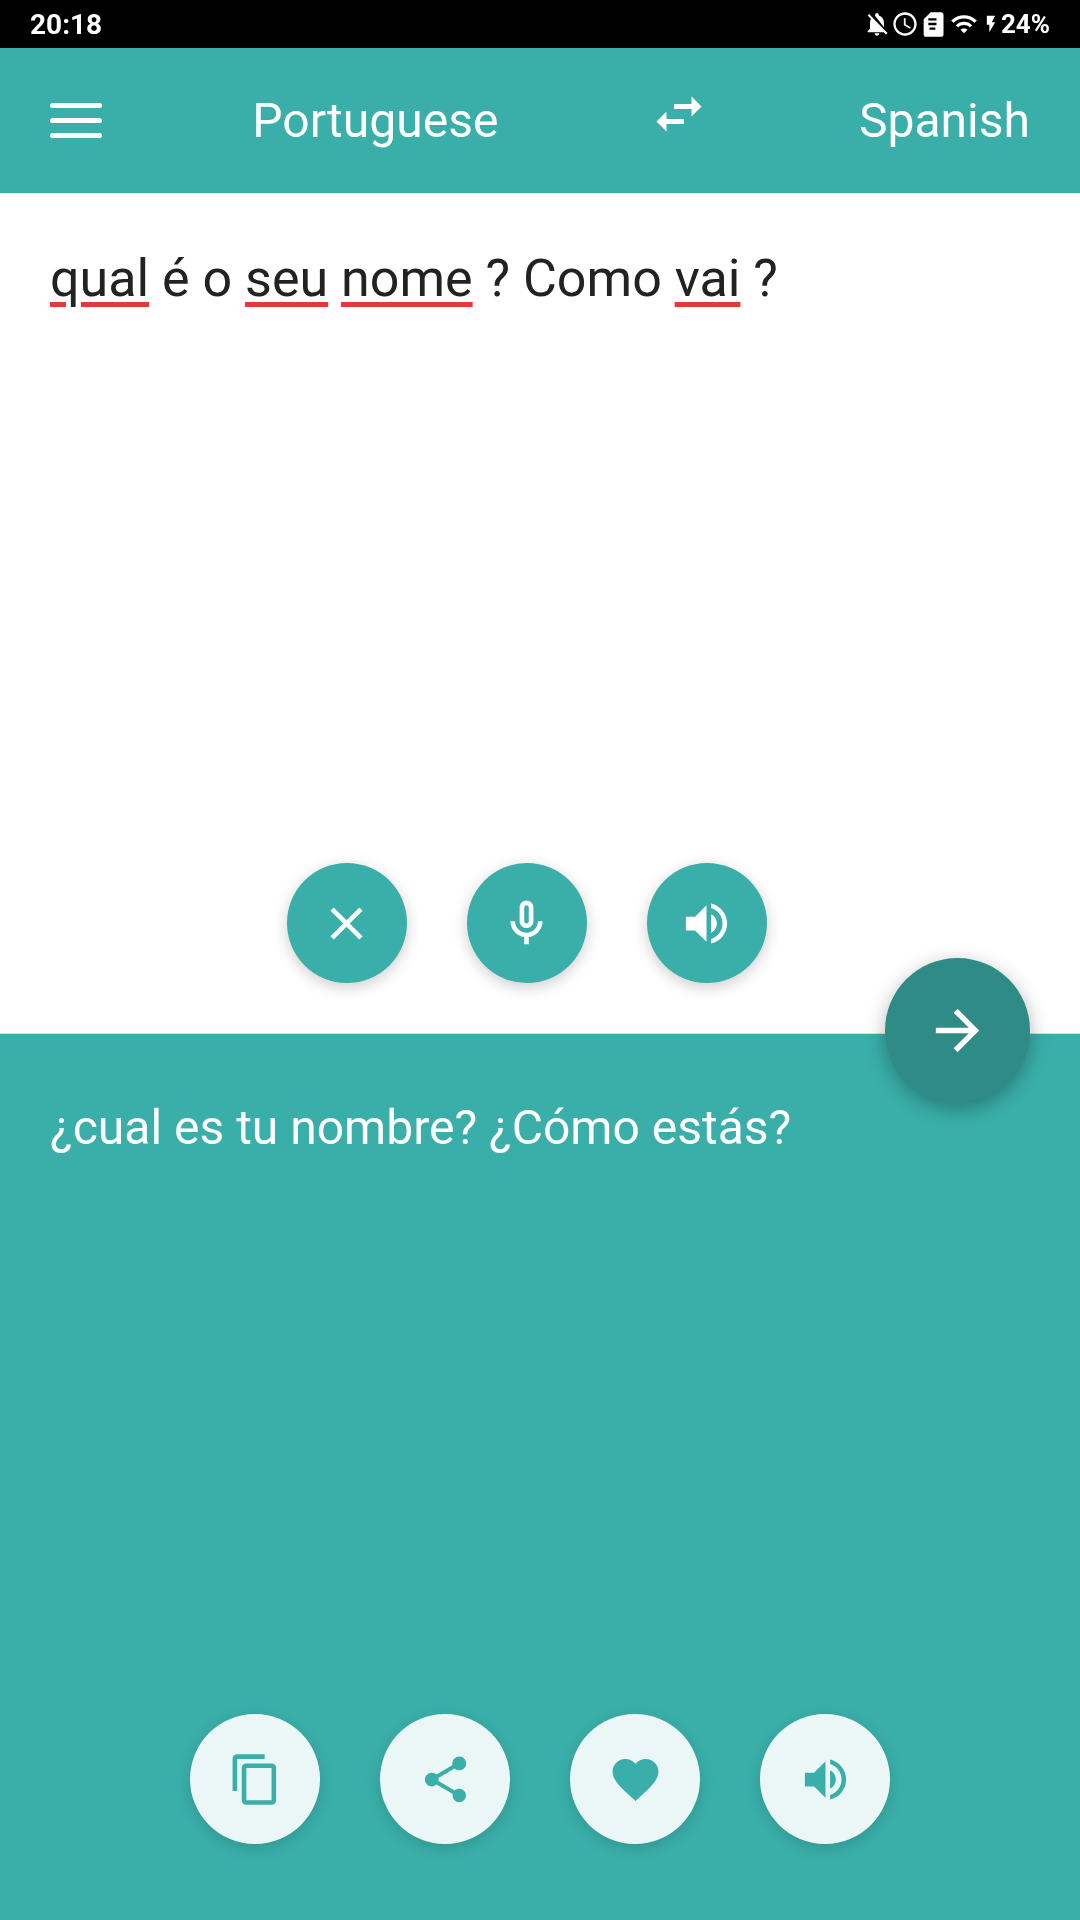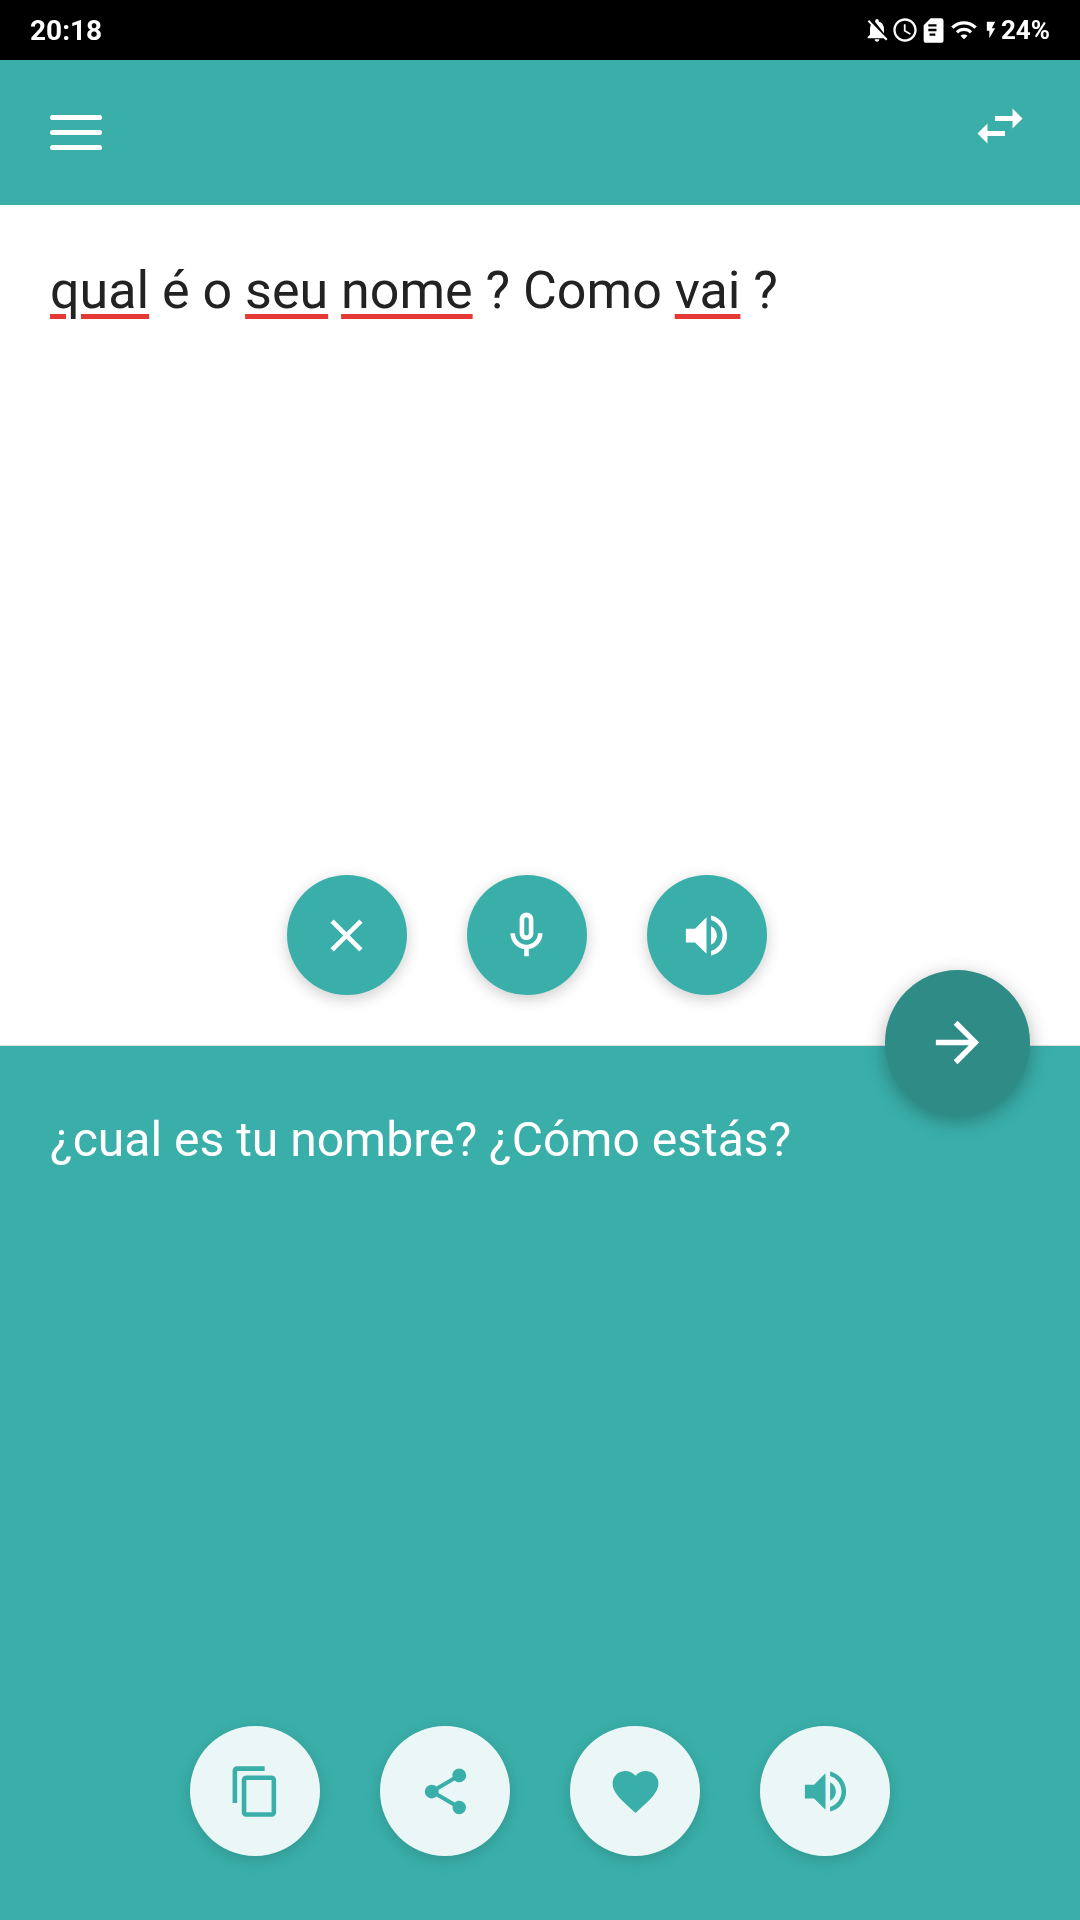--- a/index.html
+++ b/index.html
@@ -9,21 +9,21 @@
       width: 1080px;
       height: 1920px;
       font-family: 'Roboto', Arial, sans-serif;
       background: #e8f5f3;
       overflow: hidden;
     }
 
     
     .status-bar {
       width: 100%;
-      height: 60px;
+      height: 48px;
       background: #000;
       display: flex;
       align-items: center;
       justify-content: space-between;
       padding: 0 30px;
       color: #fff;
       font-size: 28px;
       font-weight: bold;
     }
     .status-bar-right {
@@ -212,25 +212,27 @@
     <span style="font-size:26px;font-weight:bold;">24%</span>
   </div>
 </div>
 
 <div class="toolbar">
   <div class="toolbar-menu">
     <span></span>
     <span></span>
     <span></span>
   </div>
+  <span class="toolbar-lang">Portuguese</span>
   <span class="toolbar-swap">
     <svg width="60" height="60" viewBox="0 0 24 24" fill="white">
       <path d="M6.99 11L3 15l3.99 4v-3H14v-2H6.99v-3zM21 9l-3.99-4v3H10v2h7.01v3L21 9z"></path>
     </svg>
   </span>
+  <span class="toolbar-lang">Spanish</span>
 </div>
 
 <div class="main-content">
 
   <div class="input-area">
     <div class="input-text">
       <span class="word-underline-red">qual</span>
       <span> é o </span>
       <span class="word-underline-red">seu</span>
       <span> </span>

